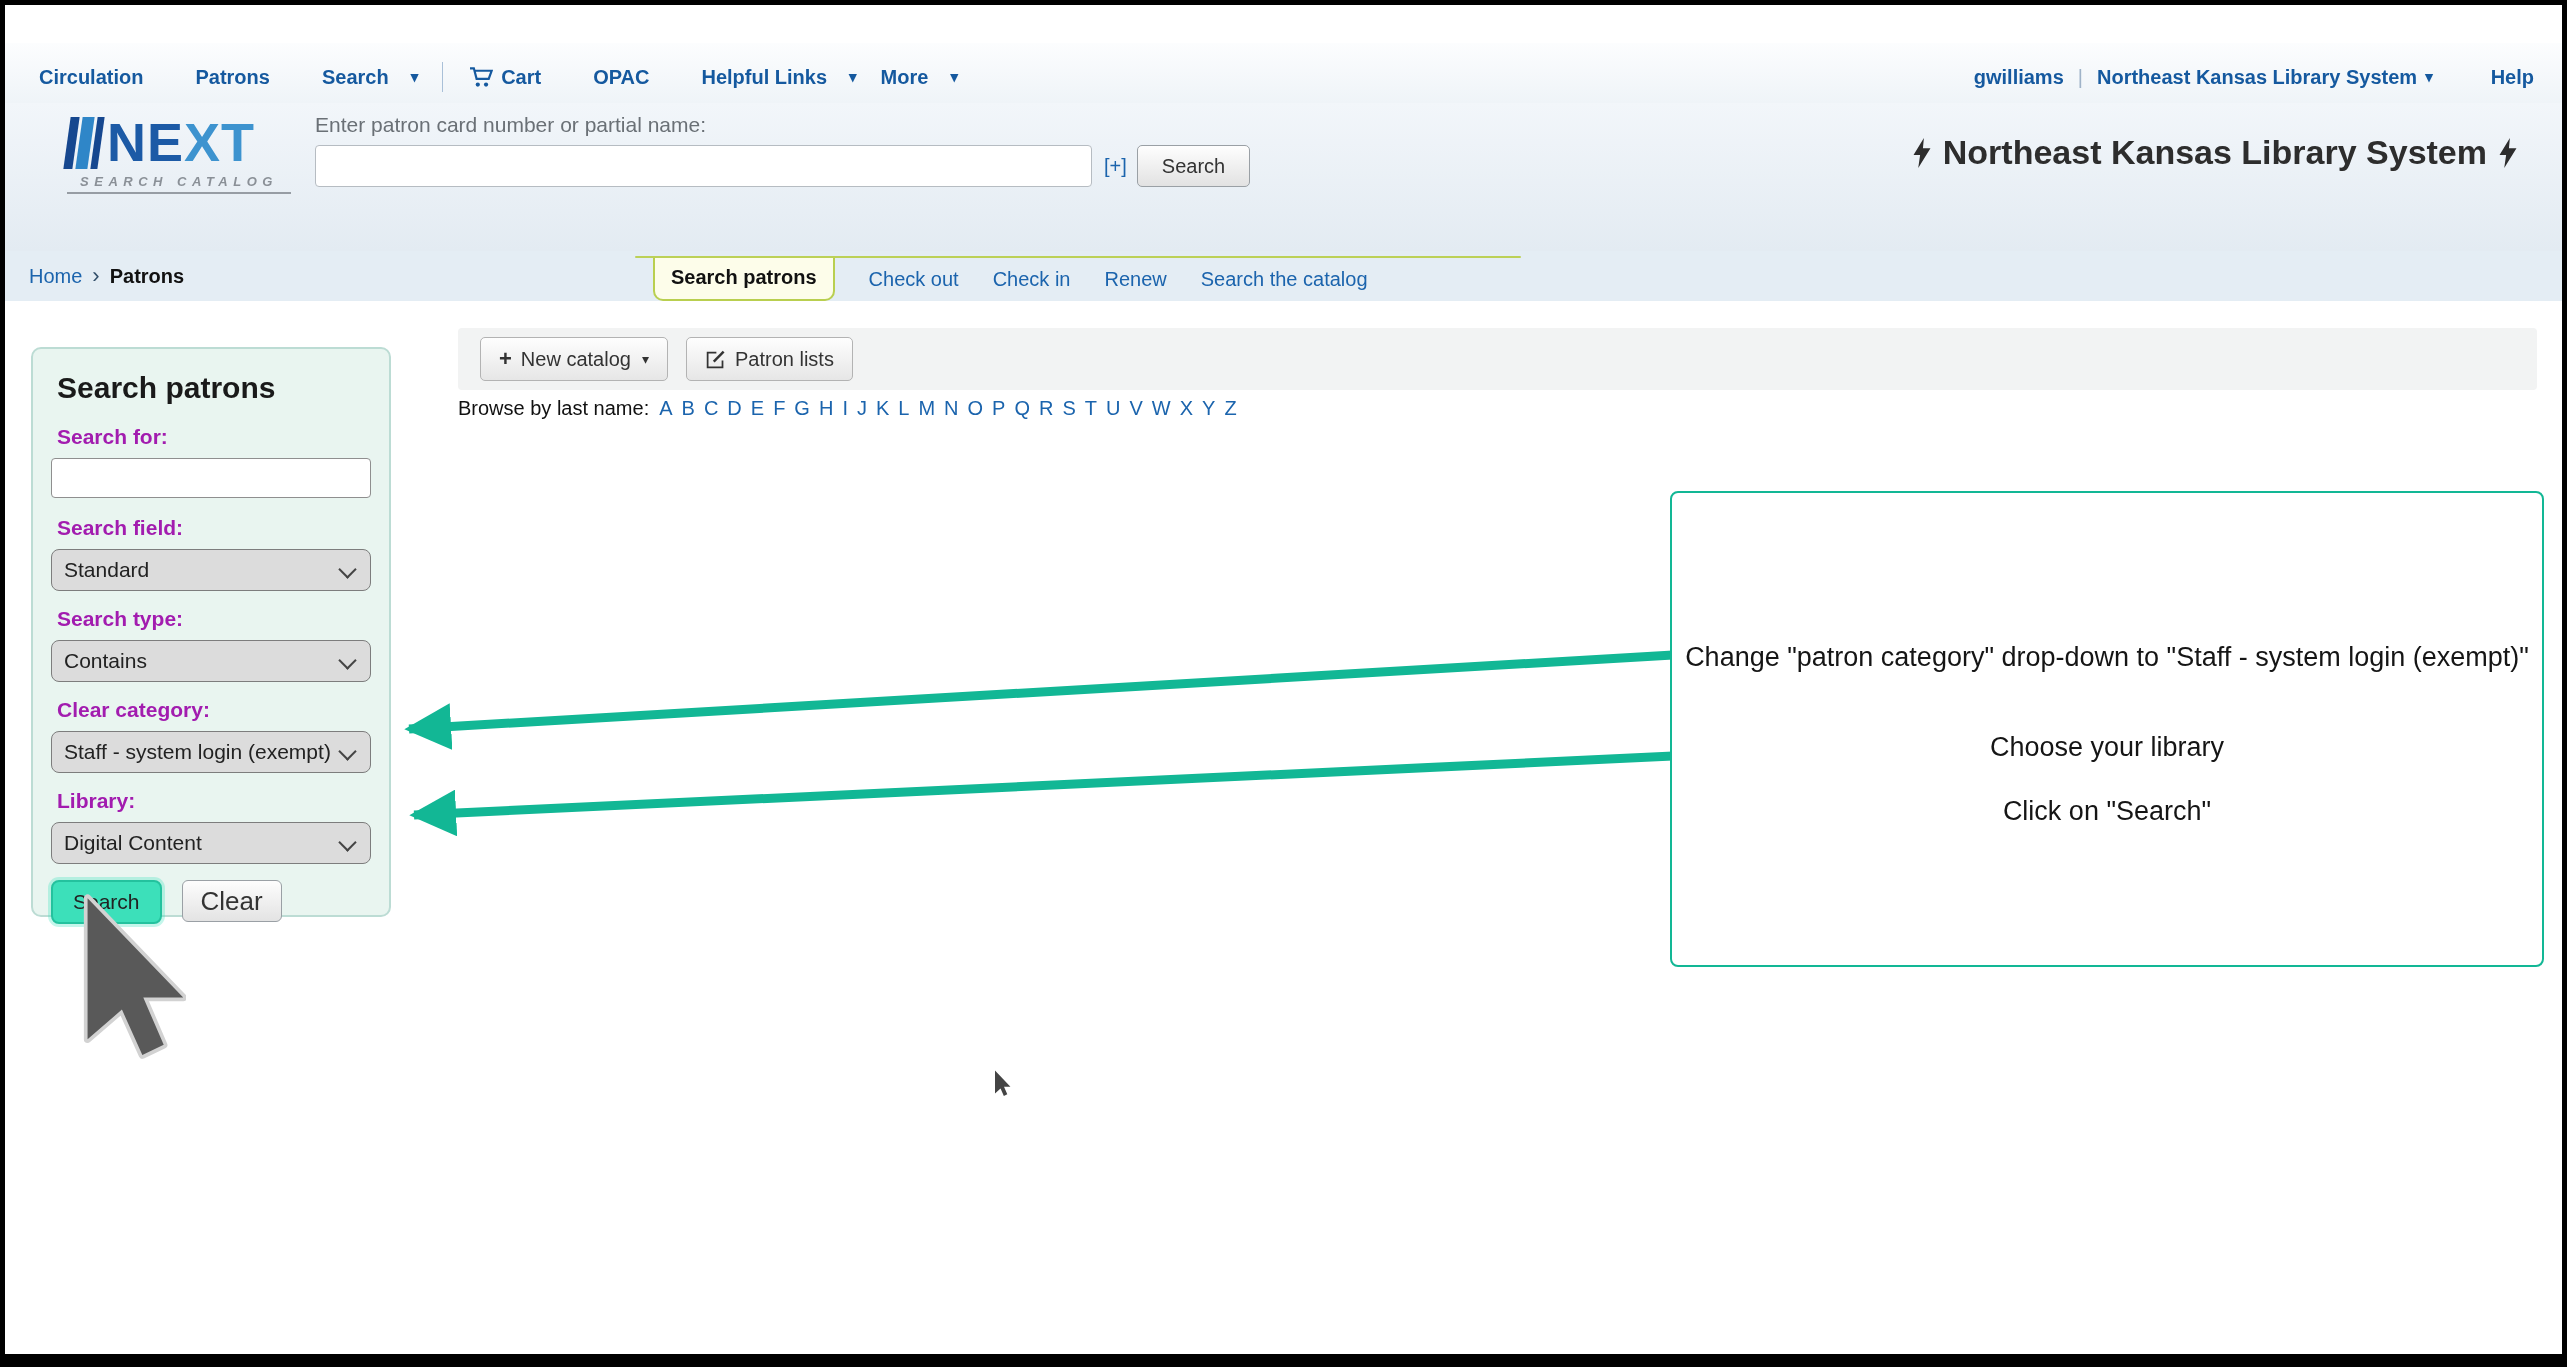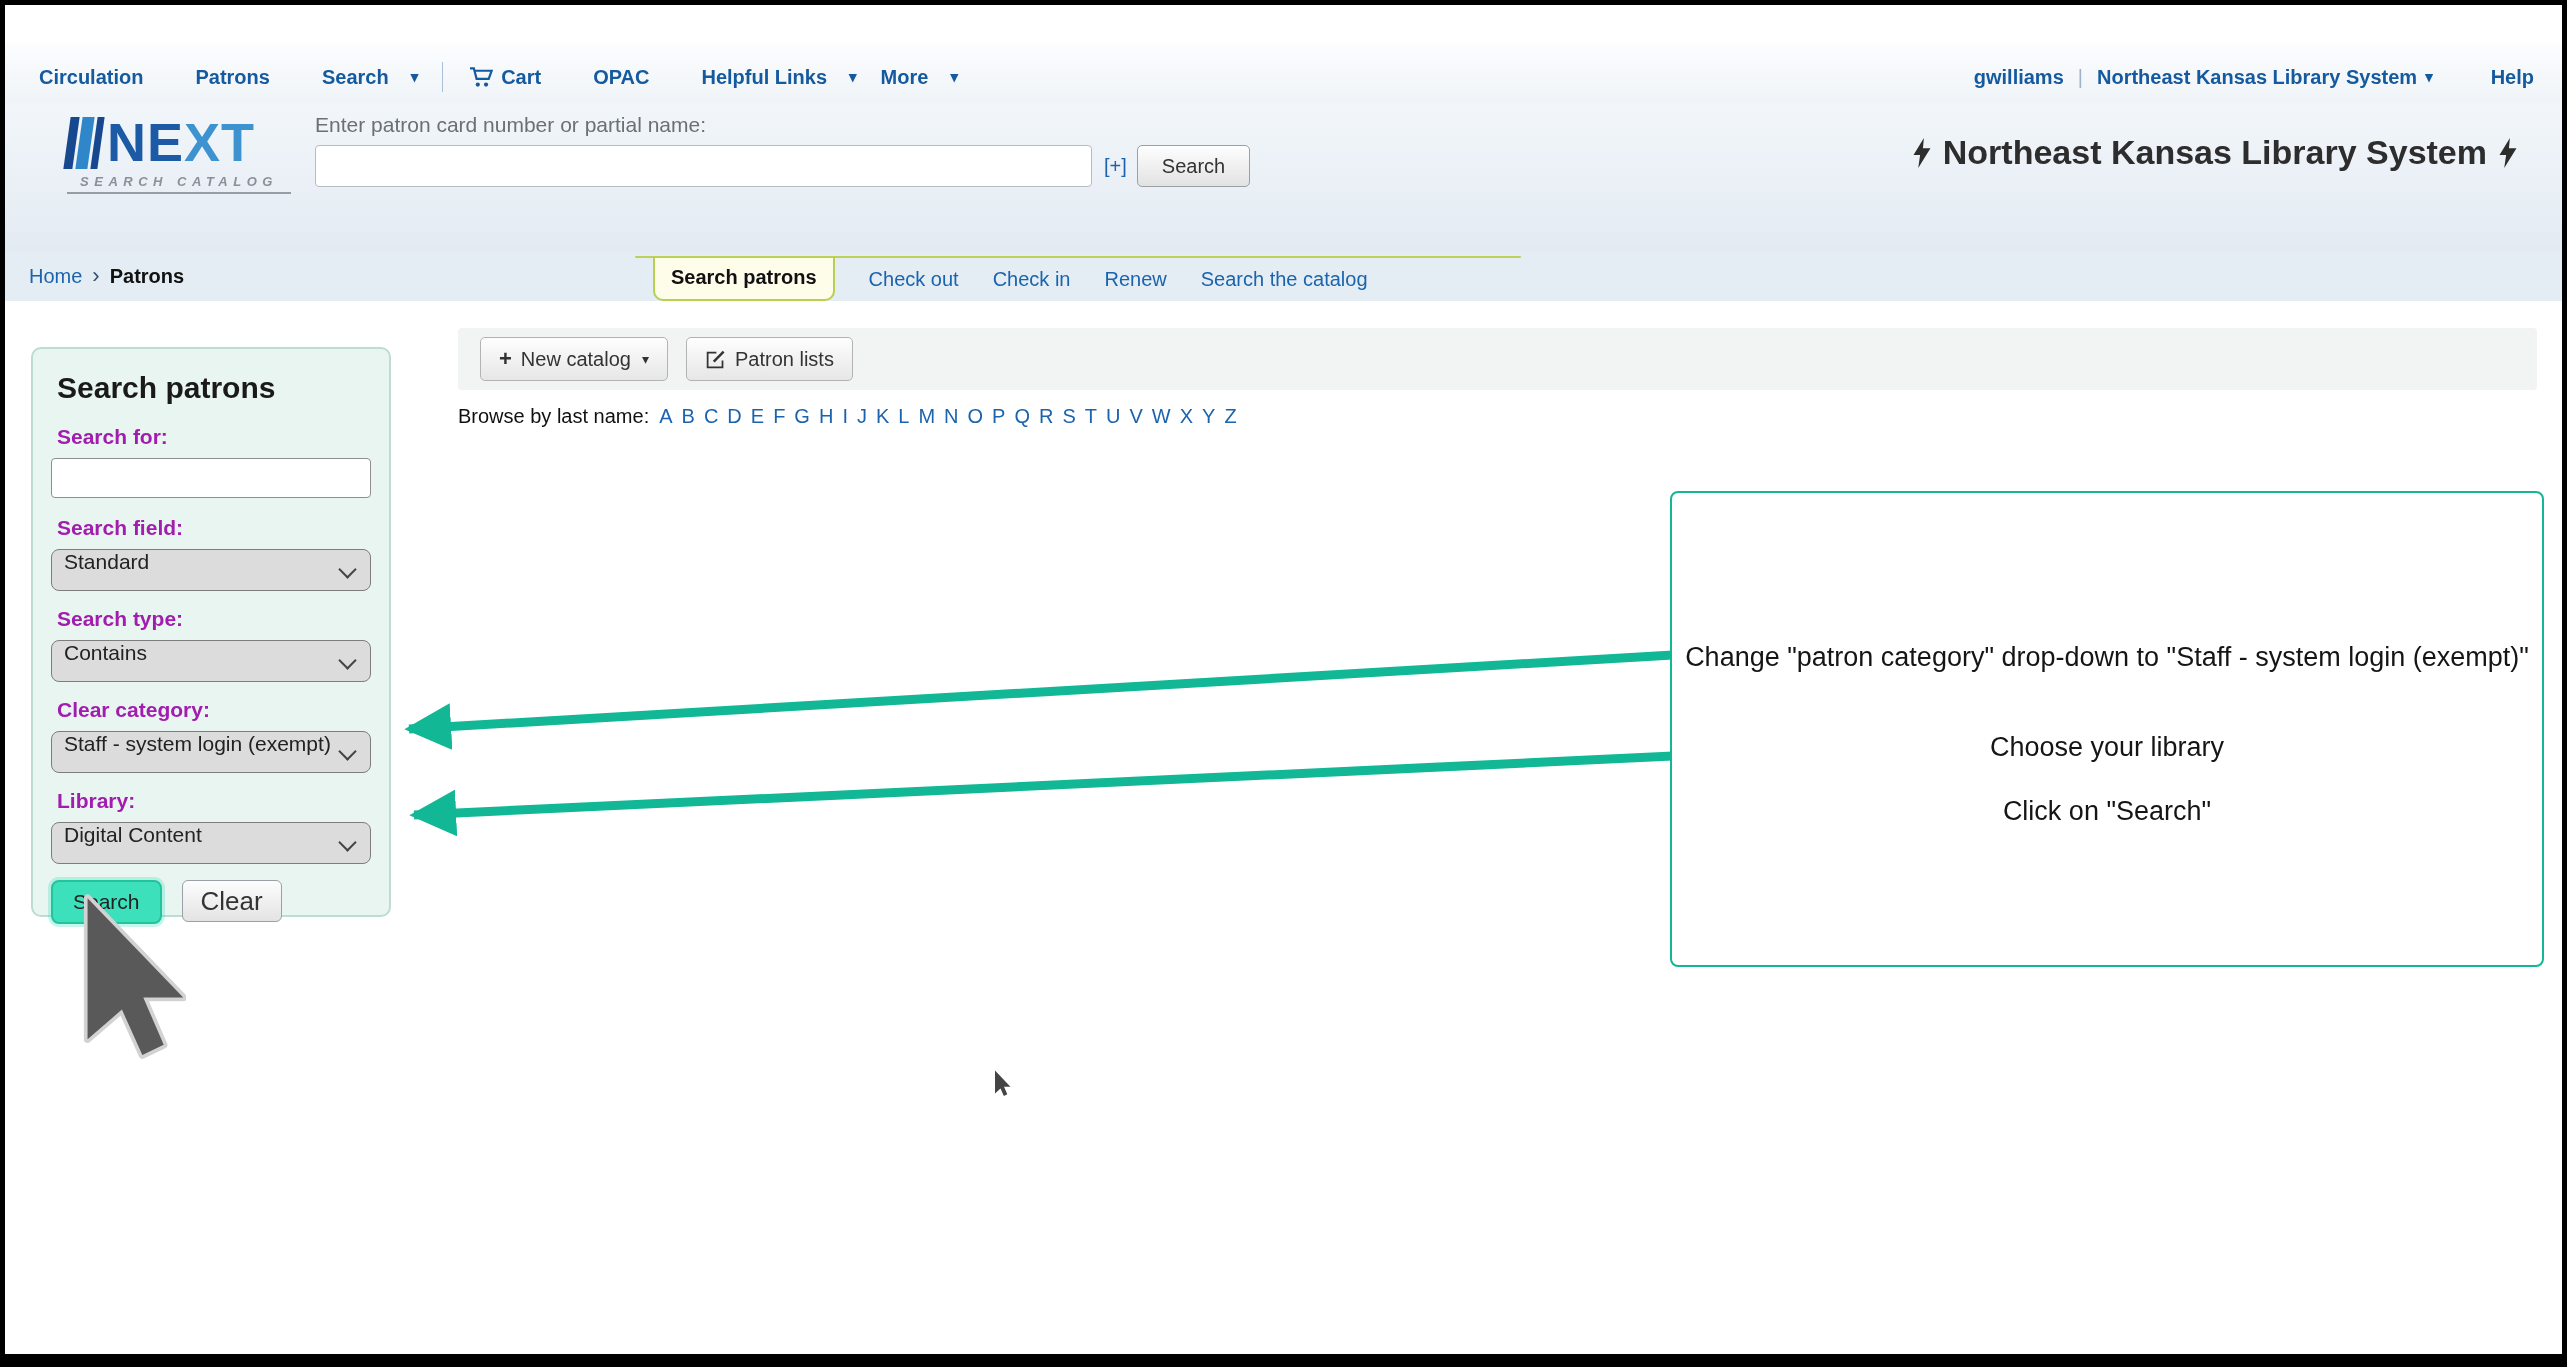--- a/index.html
+++ b/index.html
@@ -69,38 +69,38 @@
   
   .content{position:relative;height:1099px;background:#fff;}
 
   .sidebar{position:absolute;left:26px;top:46px;width:360px;height:570px;box-sizing:border-box;
     background:#e9f5f0;border:2px solid #bcdcd4;border-radius:10px;padding:14px 18px;}
   .sb-title{font-size:30px;font-weight:bold;color:#1a1a1a;margin:8px 0 20px 6px;}
   .sb-label{display:block;font-size:21px;font-weight:bold;color:#a21caf;margin:0 0 9px 6px;}
   .sb-input{width:100%;box-sizing:border-box;height:40px;border:1px solid #8f8f8f;border-radius:4px;
     background:#fff;font-size:20px;padding:0 10px;margin-bottom:18px;}
   .sb-select{position:relative;box-sizing:border-box;width:100%;height:42px;background:#dcdcdc;
-    border:1px solid #7d7d7d;border-radius:8px;font-size:21px;color:#222;display:flex;
+    border:1px solid #7d7d7d;border-radius:8px;font-size:21px;color:#222;display:flex;align-items:center;
     padding:0 36px 0 12px;margin-bottom:16px;cursor:pointer;white-space:nowrap;}
   .chev{position:absolute;right:16px;top:13px;width:11px;height:11px;
     border-right:2px solid #444;border-bottom:2px solid #444;transform:rotate(45deg);}
   .sb-buttons{display:flex;gap:20px;margin-top:8px;}
   .sb-search{height:44px;padding:0 20px;font-size:21px;color:#222;background:#3ce0ba;
     border:2px solid #24c29e;border-radius:8px;box-shadow:0 0 0 3px rgba(61,224,190,.30);cursor:pointer;}
   .sb-clear{height:42px;padding:0 18px;font-size:26px;color:#333;
     background:linear-gradient(#fdfdfd,#e3e3e3);border:1px solid #9aa0a5;border-radius:6px;cursor:pointer;}
 
   .toolbar{position:absolute;left:453px;right:25px;top:27px;height:62px;background:#f2f3f3;
     border-radius:4px;display:flex;align-items:center;padding-left:22px;gap:18px;box-sizing:border-box;}
   .tb-btn{display:flex;align-items:center;gap:9px;height:44px;padding:0 18px;font-size:20px;color:#333;
     background:linear-gradient(#fefefe,#e6e6e6);border:1px solid #b3b3b3;border-radius:5px;cursor:pointer;}
   .tb-plus{font-weight:bold;font-size:22px;line-height:1;}
   .tb-caret{font-size:14px;margin-left:2px;}
 
-  .browse{position:absolute;left:453px;top:104px;display:flex;align-items:baseline;font-size:20px;color:#111;gap:10px;}
+  .browse{position:absolute;left:453px;top:96px;display:flex;align-items:baseline;font-size:20px;color:#111;gap:10px;}
   .letters{display:flex;gap:9px;}
   .letter{color:var(--linkblue);text-decoration:none;}
 
   
   .ann-box{position:absolute;left:1665px;top:190px;width:874px;height:476px;box-sizing:border-box;
     background:#fff;border:2px solid var(--accent);border-radius:8px;z-index:4;}
   .ann-line{position:absolute;left:8px;right:8px;text-align:center;font-size:27px;color:#151515;line-height:34px;}
   .l1{top:147px;} .l2{top:237px;} .l3{top:301px;}
 
   svg.arrows{position:absolute;left:0;top:0;z-index:3;pointer-events:none;}

